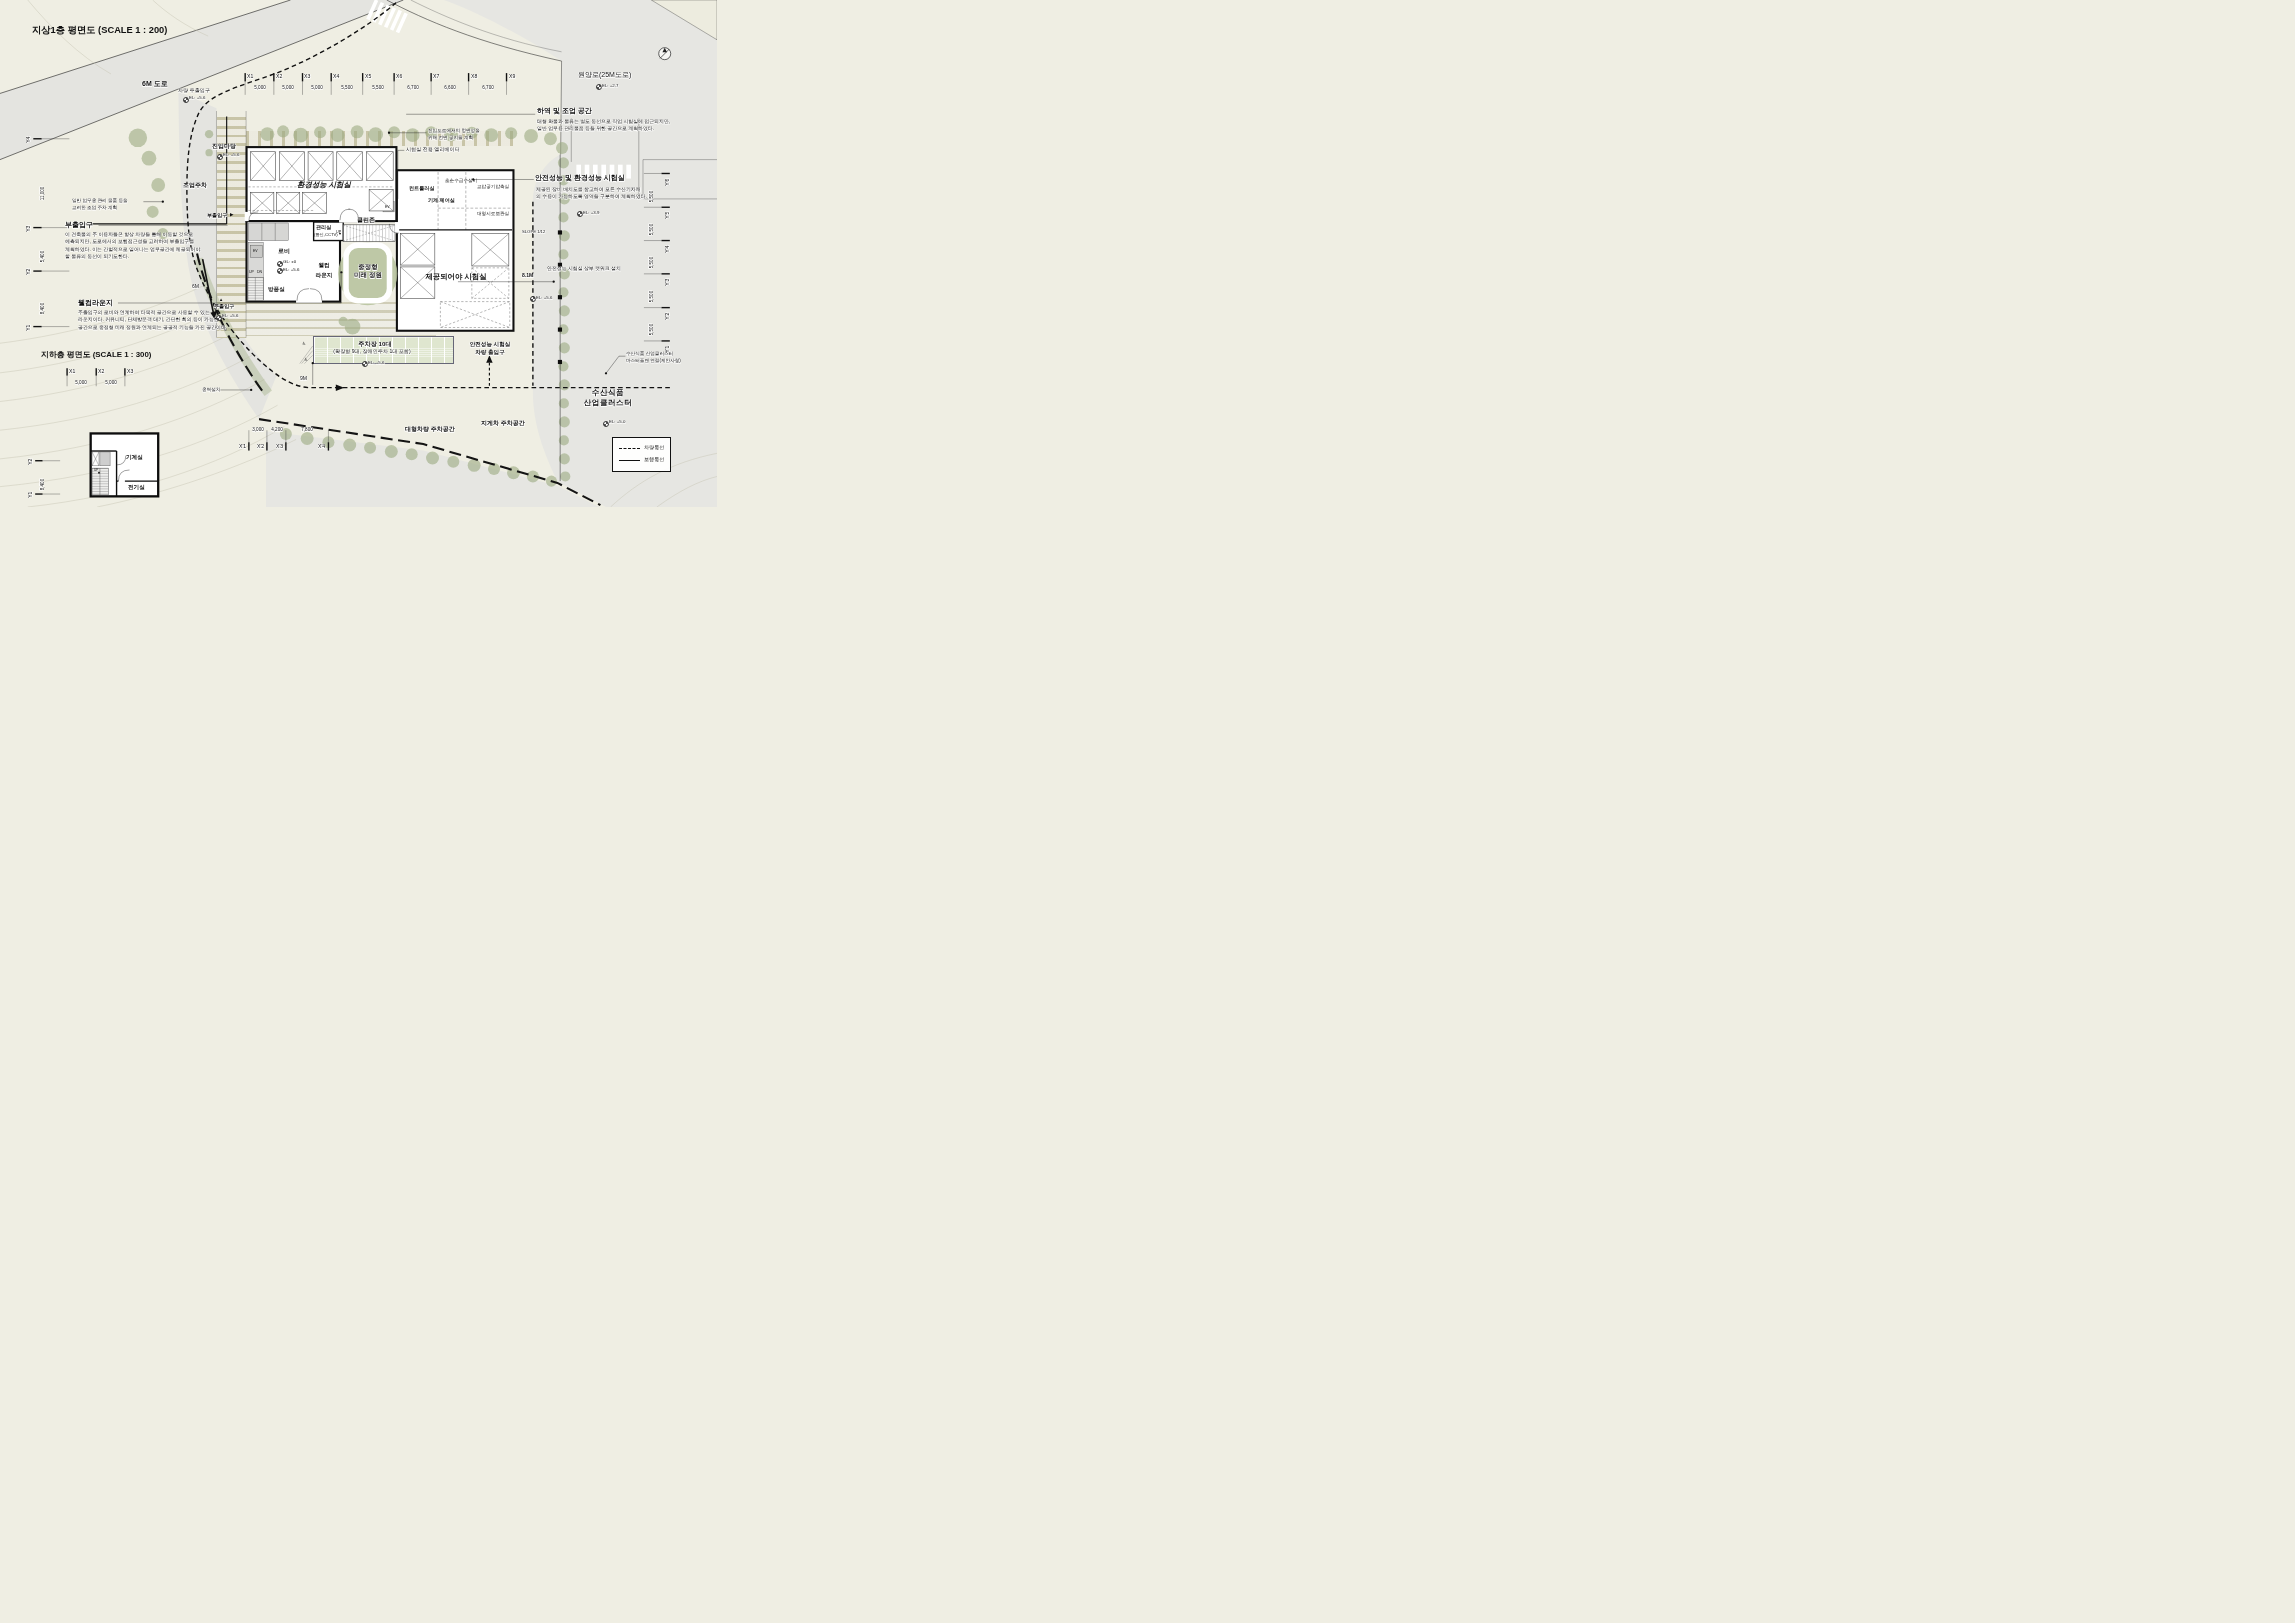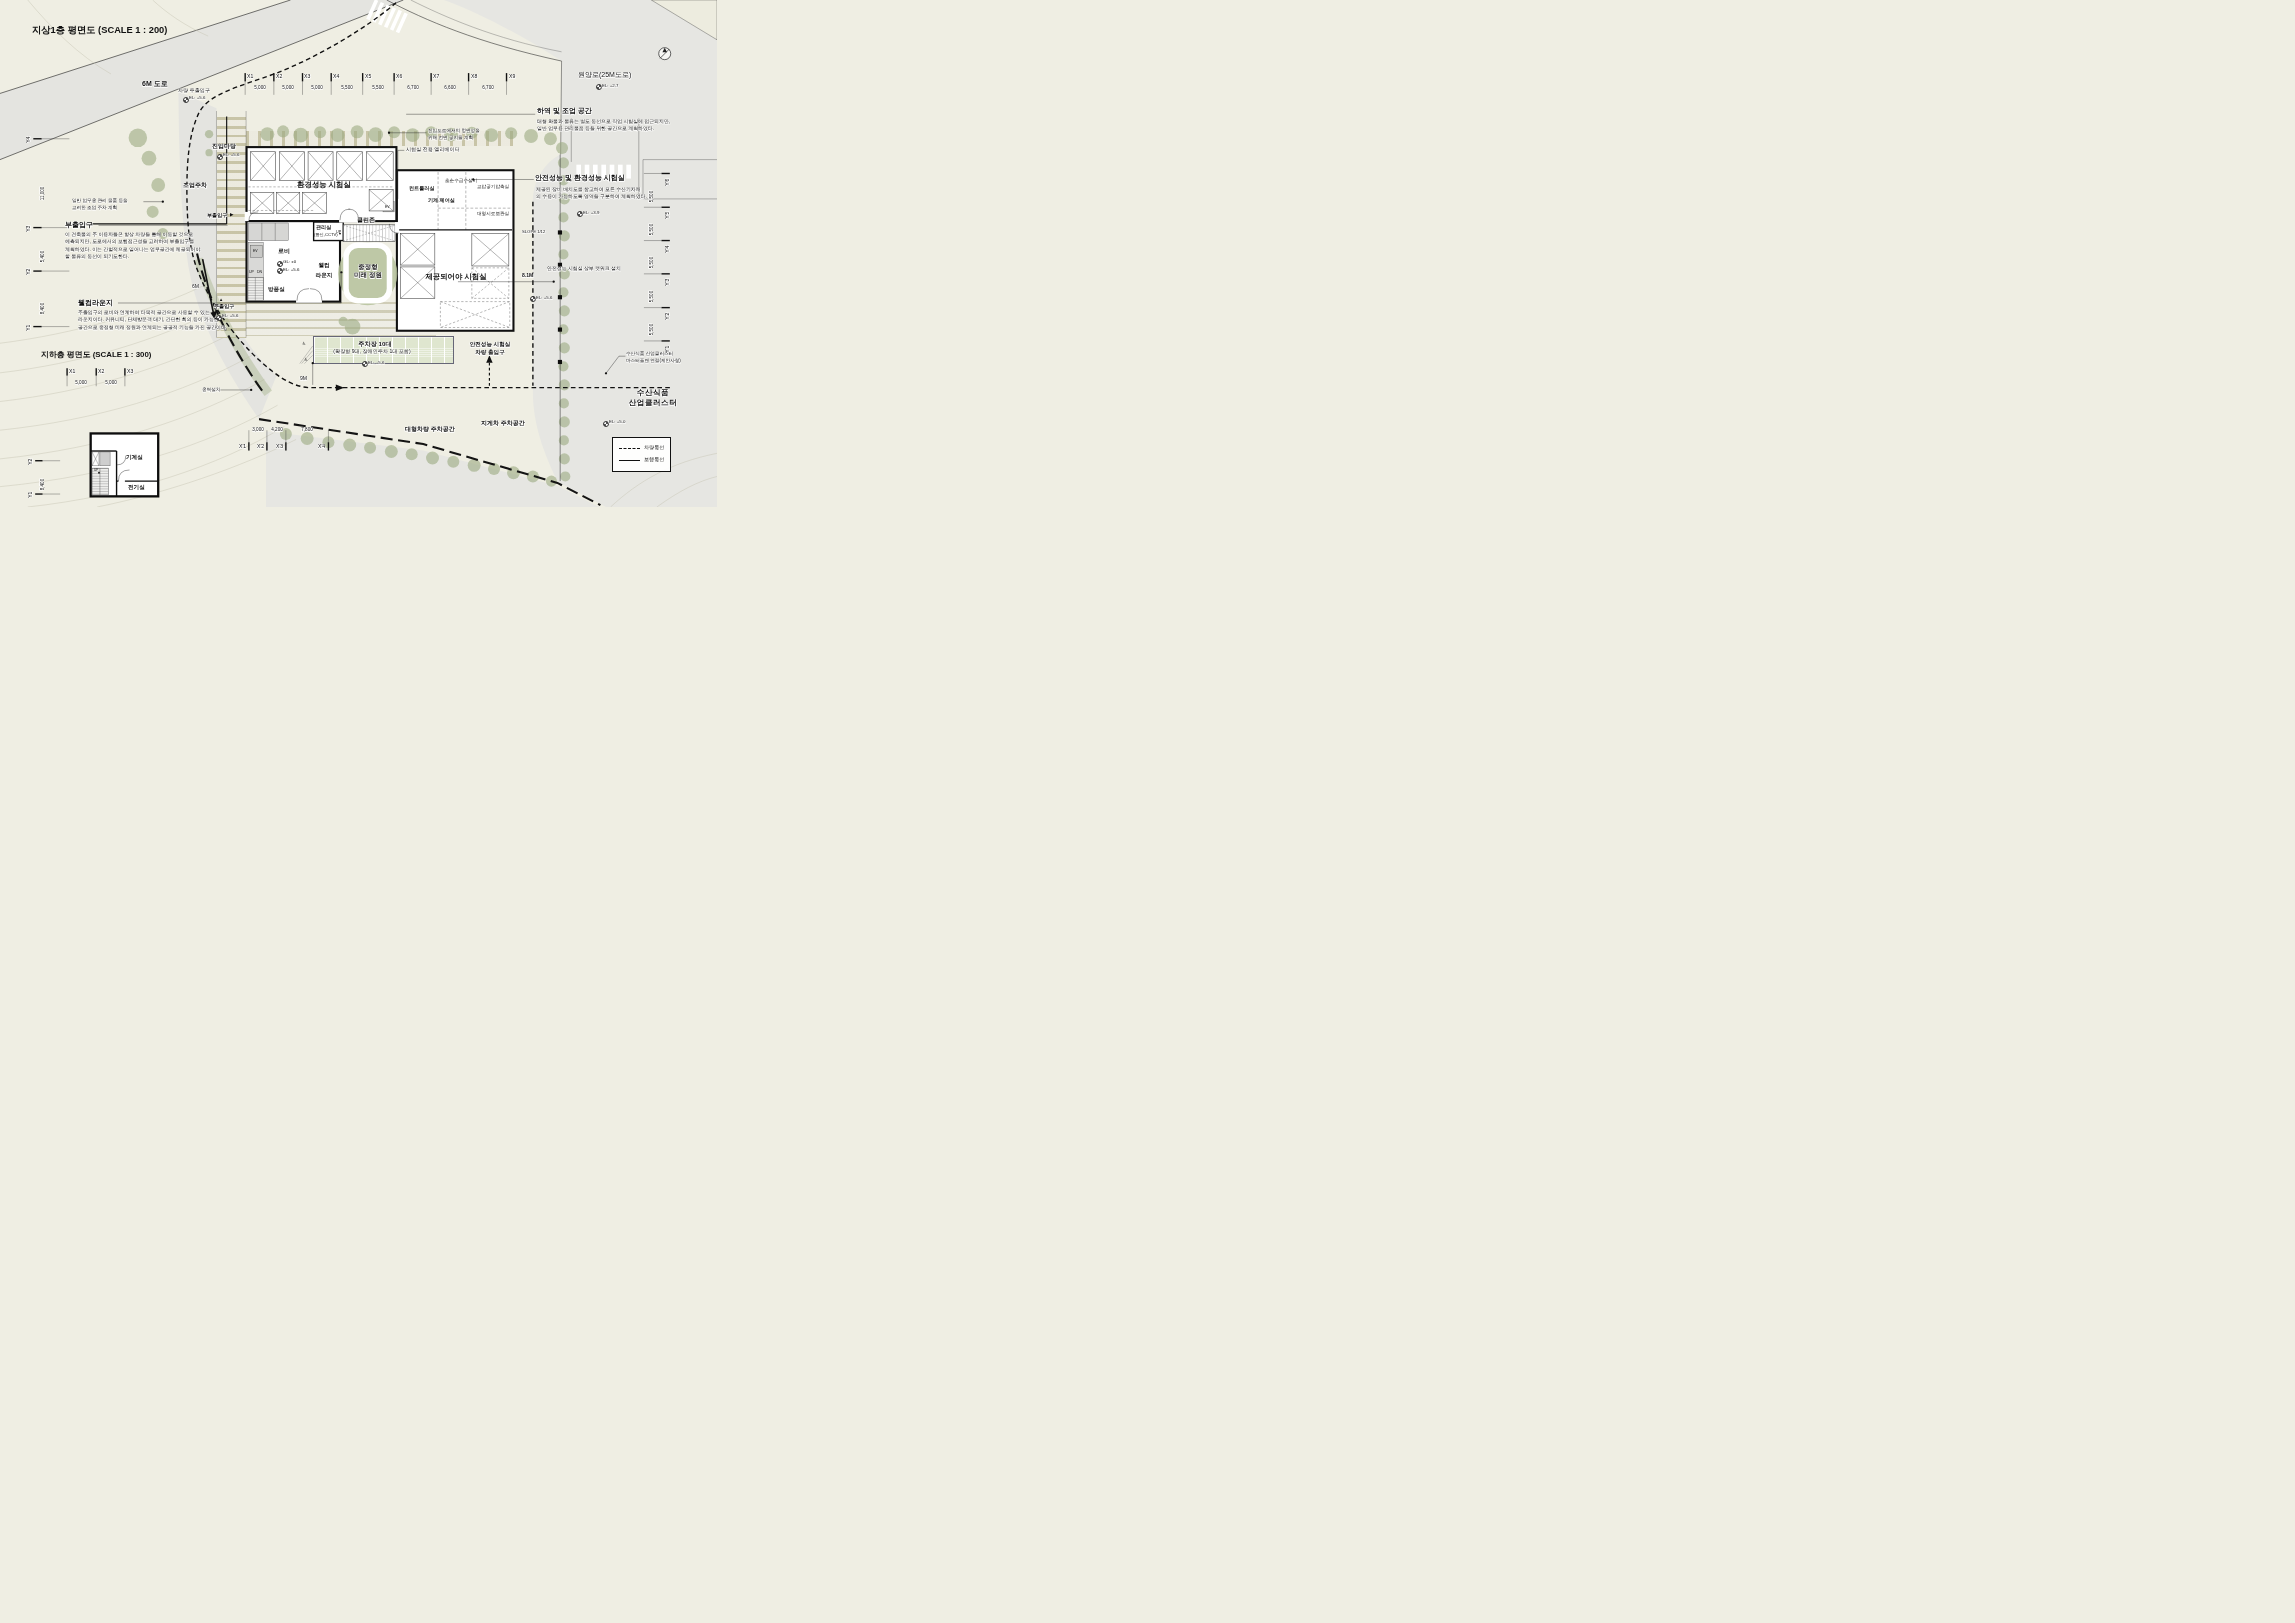--- a/index.html
+++ b/index.html
@@ -502,21 +502,21 @@
   <div class="lb halo c" style="left:81px;top:380px;font-size:4.6px;">5,000</div>
   <div class="lb halo c" style="left:111px;top:380px;font-size:4.6px;">5,000</div>
   <div class="lb halo r90" style="left:34px;top:459px;font-size:5.1px;">Y2</div>
   <div class="lb halo r90" style="left:34px;top:492px;font-size:5.1px;">Y1</div>
   <div class="lb halo r90" style="left:45px;top:485px;font-size:4.6px;">8,400</div>
 
   <div class="lb b" style="left:126px;top:454px;font-size:5.6px;">기계실</div>
   <div class="lb b" style="left:128px;top:484px;font-size:5.6px;">전기실</div>
   <div class="lb" style="left:94px;top:469px;font-size:3.2px;">UP</div>
 
-  <div class="lb b c" style="left:324px;top:181px;font-size:7.4px;">환경성능 시험실</div>
+  <div class="lb b c" style="left:324px;top:181px;font-size:7.4px;font-style:italic;">환경성능 시험실</div>
   <div class="lb b" style="left:409px;top:186px;font-size:5.1px;">컨트롤러실</div>
   <div class="lb b" style="left:428px;top:198px;font-size:5.1px;">기계 제어실</div>
   <div class="lb" style="left:445px;top:178px;font-size:4.6px;">초순수급수설비</div>
   <div class="lb" style="left:477px;top:184px;font-size:4.6px;">고압공기압축실</div>
   <div class="lb" style="left:477px;top:211px;font-size:4.6px;">대형시료보관실</div>
   <div class="lb b c" style="left:456px;top:273px;font-size:7.4px;">제공되어야 시험실</div>
   <div class="lb b halo" style="left:357px;top:217px;font-size:6px;">클린존</div>
   <div class="lb b" style="left:316px;top:225px;font-size:5.1px;">관리실</div>
   <div class="lb" style="left:314px;top:233px;font-size:4.2px;">(통신,CCTV)</div>
   <div class="lb" style="left:336px;top:230px;font-size:3.7px;">UP</div>
@@ -584,21 +584,21 @@
   <div class="lb b halo" style="left:522px;top:273px;font-size:5.1px;">8.1M</div>
   <div class="el" style="left:530px;top:296px;"></div>
   <div class="lb halo" style="left:536px;top:295px;font-size:4.4px;">EL: +5.6</div>
   <div class="lb b c pre halo" style="left:490px;top:341px;font-size:5.6px;line-height:1.4;">안전성능 시험실
 차량 출입구</div>
 
   <div class="lb b halo" style="left:405px;top:426px;font-size:6px;">대형차량 주차공간</div>
   <div class="lb b halo" style="left:481px;top:420px;font-size:6px;">지게차 주차공간</div>
   <div class="lb pre halo" style="left:626px;top:351px;font-size:4.6px;line-height:1.5;">수산식품 산업클러스터
 마스터플랜 연결(제안사항)</div>
-  <div class="lb b c pre halo" style="left:608px;top:388px;font-size:7.6px;line-height:1.3;letter-spacing:0.5px;margin-left:45px;">수산식품
+  <div class="lb b c pre halo" style="left:608px;top:388px;font-size:7.6px;line-height:1.3;letter-spacing:0.5px;">수산식품
 산업클러스터</div>
   <div class="el" style="left:603px;top:421px;"></div>
   <div class="lb halo" style="left:609px;top:419px;font-size:4.4px;">EL: +5.0</div>
 
   <div class="legend" style="left:612px;top:437px;width:57px;height:33px;">
     <div class="leg-dash" style="left:5.6px;top:10.2px;"></div>
     <div class="lb" style="left:31px;top:6.5px;font-size:5.1px;">차량동선</div>
     <div class="leg-solid" style="left:5.6px;top:22px;"></div>
     <div class="lb" style="left:31px;top:18.5px;font-size:5.1px;">보행동선</div>
   </div>

